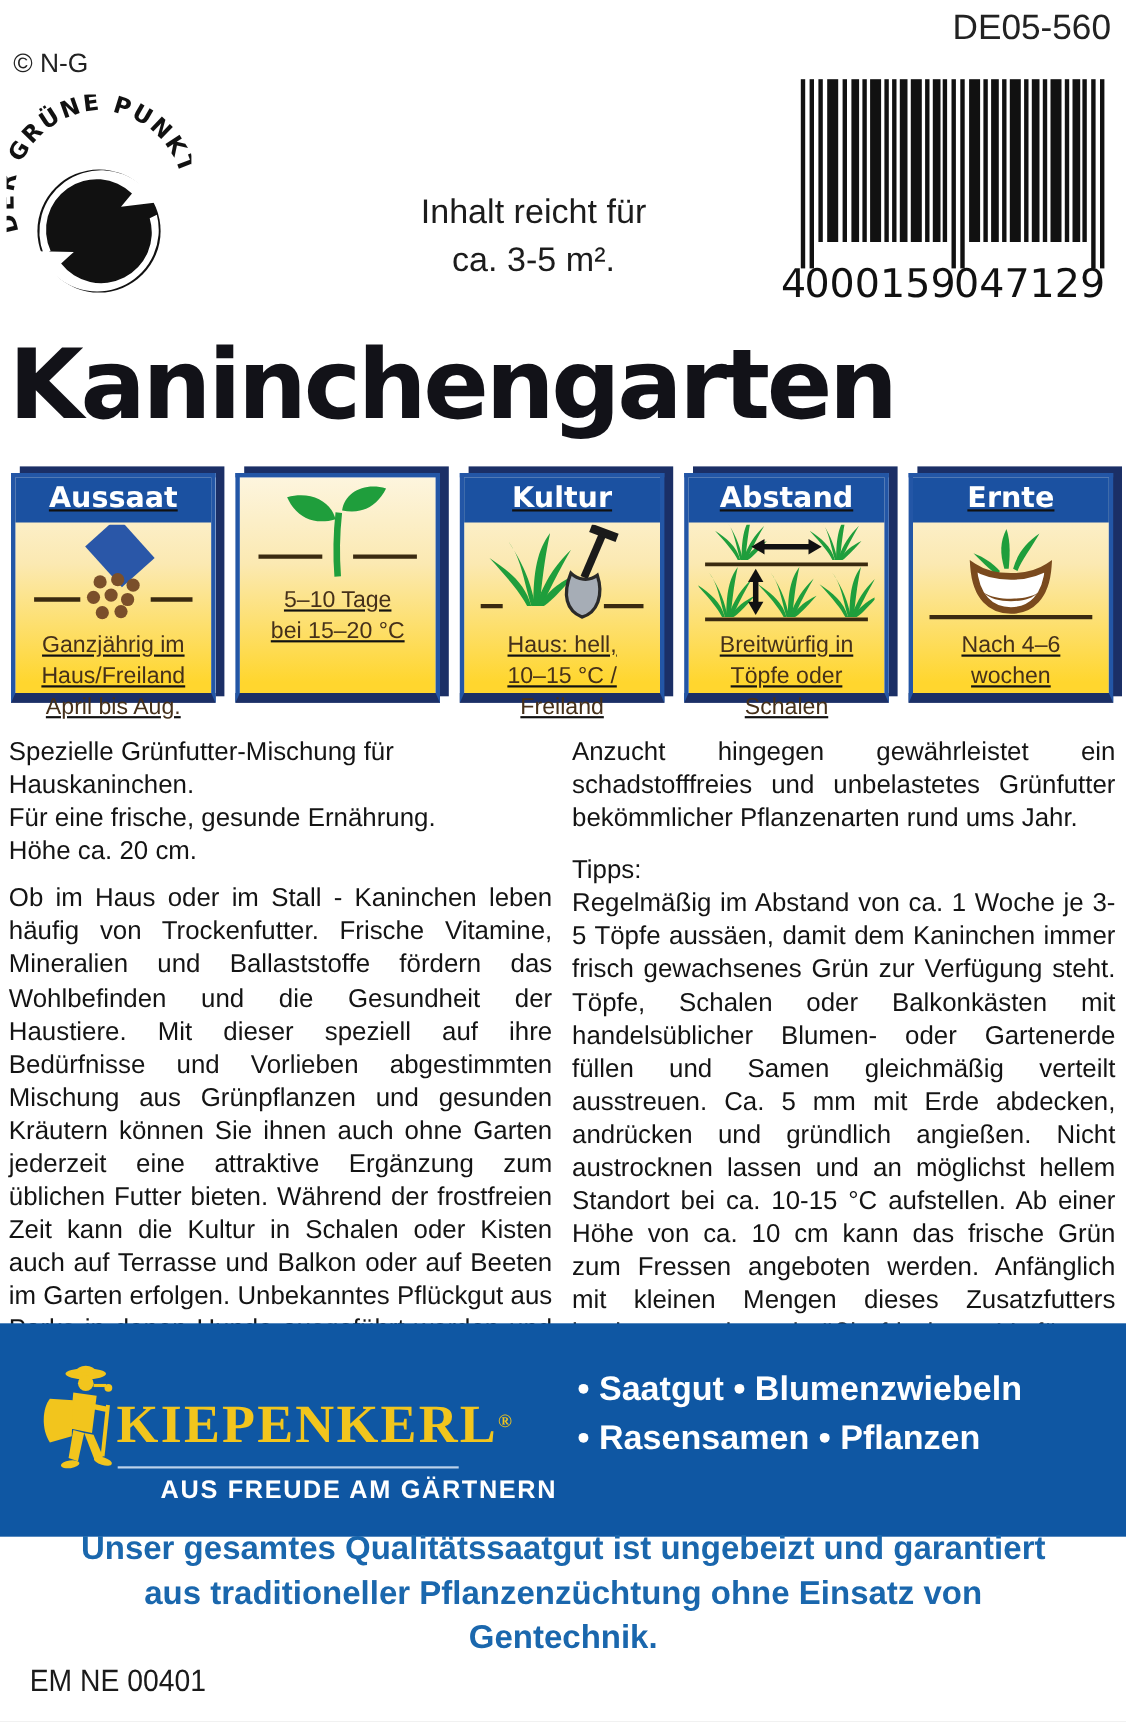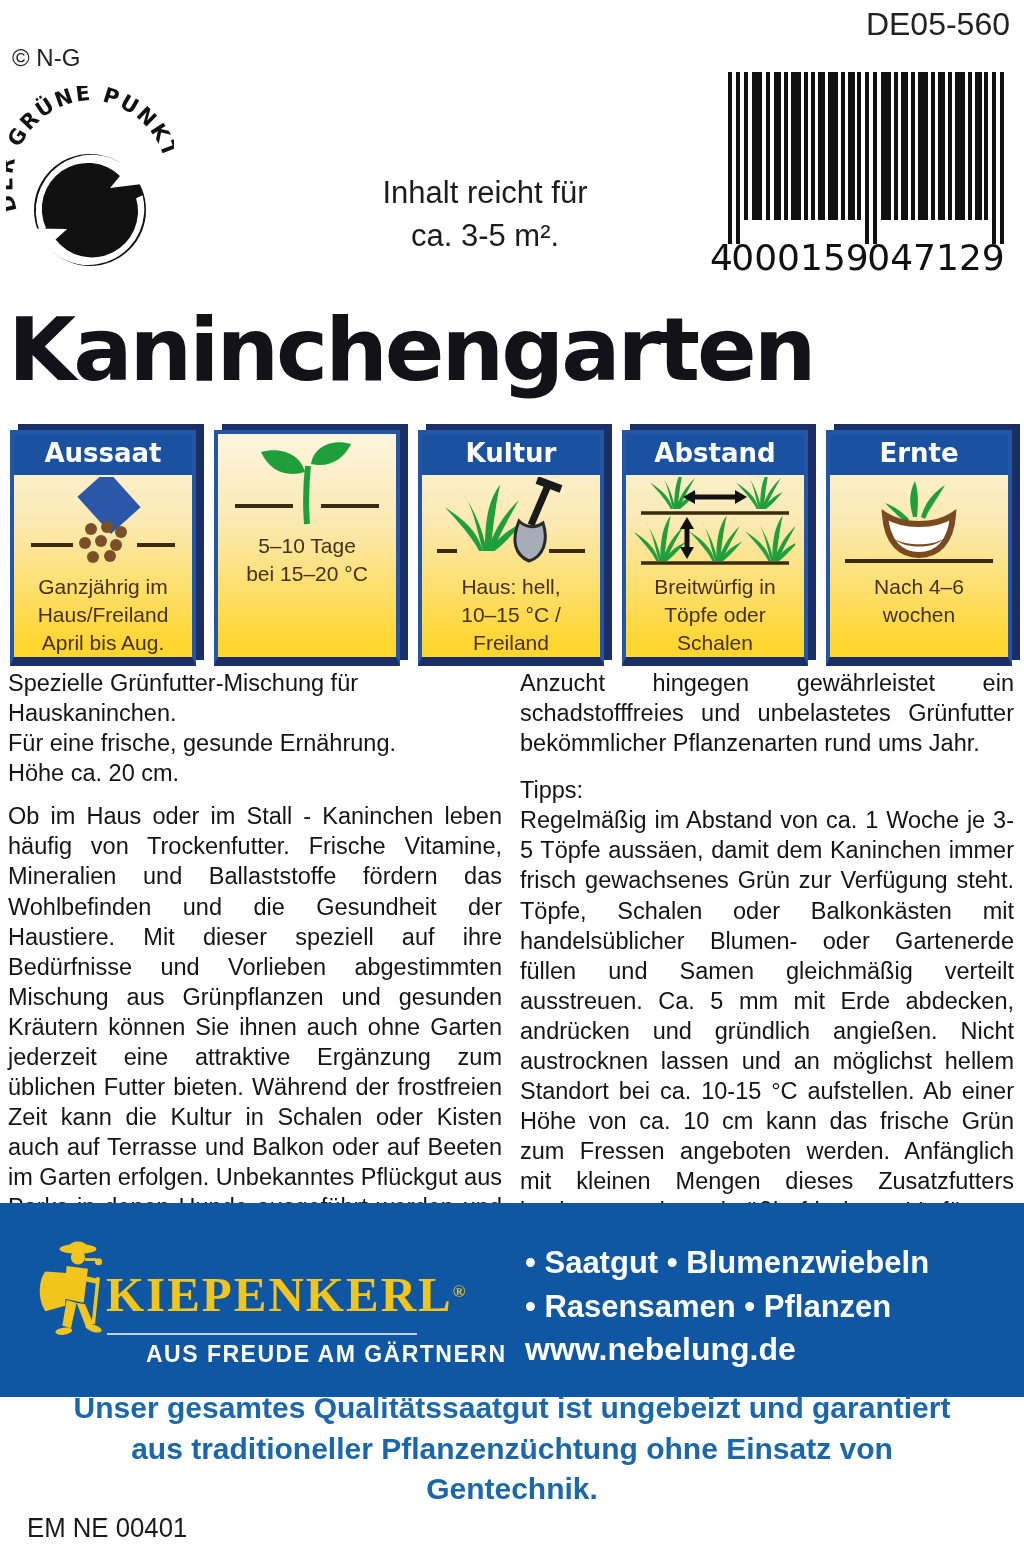--- a/index.html
+++ b/index.html
@@ -19,24 +19,25 @@
   }
   .barcode { position:absolute; top:70px; left:710px; }
   .barcode text { font-family:"DejaVu Sans", sans-serif; }
   .title {
     position:absolute; top:298px; left:8px; font-size:88px; font-weight:bold;
     letter-spacing:-3px; color:#121218; font-family:"DejaVu Sans", sans-serif;
   }
   
   .boxes { position:absolute; top:430px; left:10px; right:12px; display:flex; gap:18px; }
   .info-box {
-    flex:1; height:236px; position:relative;
+    flex:1; height:209px; position:relative;
     border:4px solid #2356a6; border-bottom:9px solid #1b2f66;
     box-shadow:8px -6px 0 #1b2f66;
     background:linear-gradient(180deg,#fdf5de 0%,#fbe9b2 40%,#ffd62e 95%);
+    text-decoration:underline;
   }
   .box-header {
     background:#1b51a1; color:#fff; text-align:center;
     font-weight:bold; font-size:26px; padding:4px 0 7px;
     font-family:"DejaVu Sans", sans-serif;
   }
   .box-icon { height:96px; display:flex; align-items:center; justify-content:center; }
   .box-text {
     text-align:center; font-size:21px; line-height:1.34; color:#45301a;
     white-space:pre-line; padding-top:2px;
@@ -279,19 +280,18 @@
         <ellipse cx="84" cy="132" rx="12" ry="5" transform="rotate(18 84 132)"></ellipse>
       </g>
     </svg>
     <div class="brand"><span>KIEPENKERL</span><span class="brand-reg">®</span></div>
     <div class="brand-rule"></div>
     <div class="brand-slogan">AUS FREUDE AM GÄRTNERN</div>
     <div class="categories">
       <div>• Saatgut • Blumenzwiebeln</div>
       <div>• Rasensamen • Pflanzen</div>
     </div>
-    <div class="website">www.nebelung.de</div>
   </div>
 
   <div class="guarantee">Unser gesamtes Qualitätssaatgut ist ungebeizt und garantiert aus traditioneller Pflanzenzüchtung ohne Einsatz von Gentechnik.</div>
   <div class="print-code"><span>EM NE 00401</span></div>
 
 </div>
 
 </body></html>

